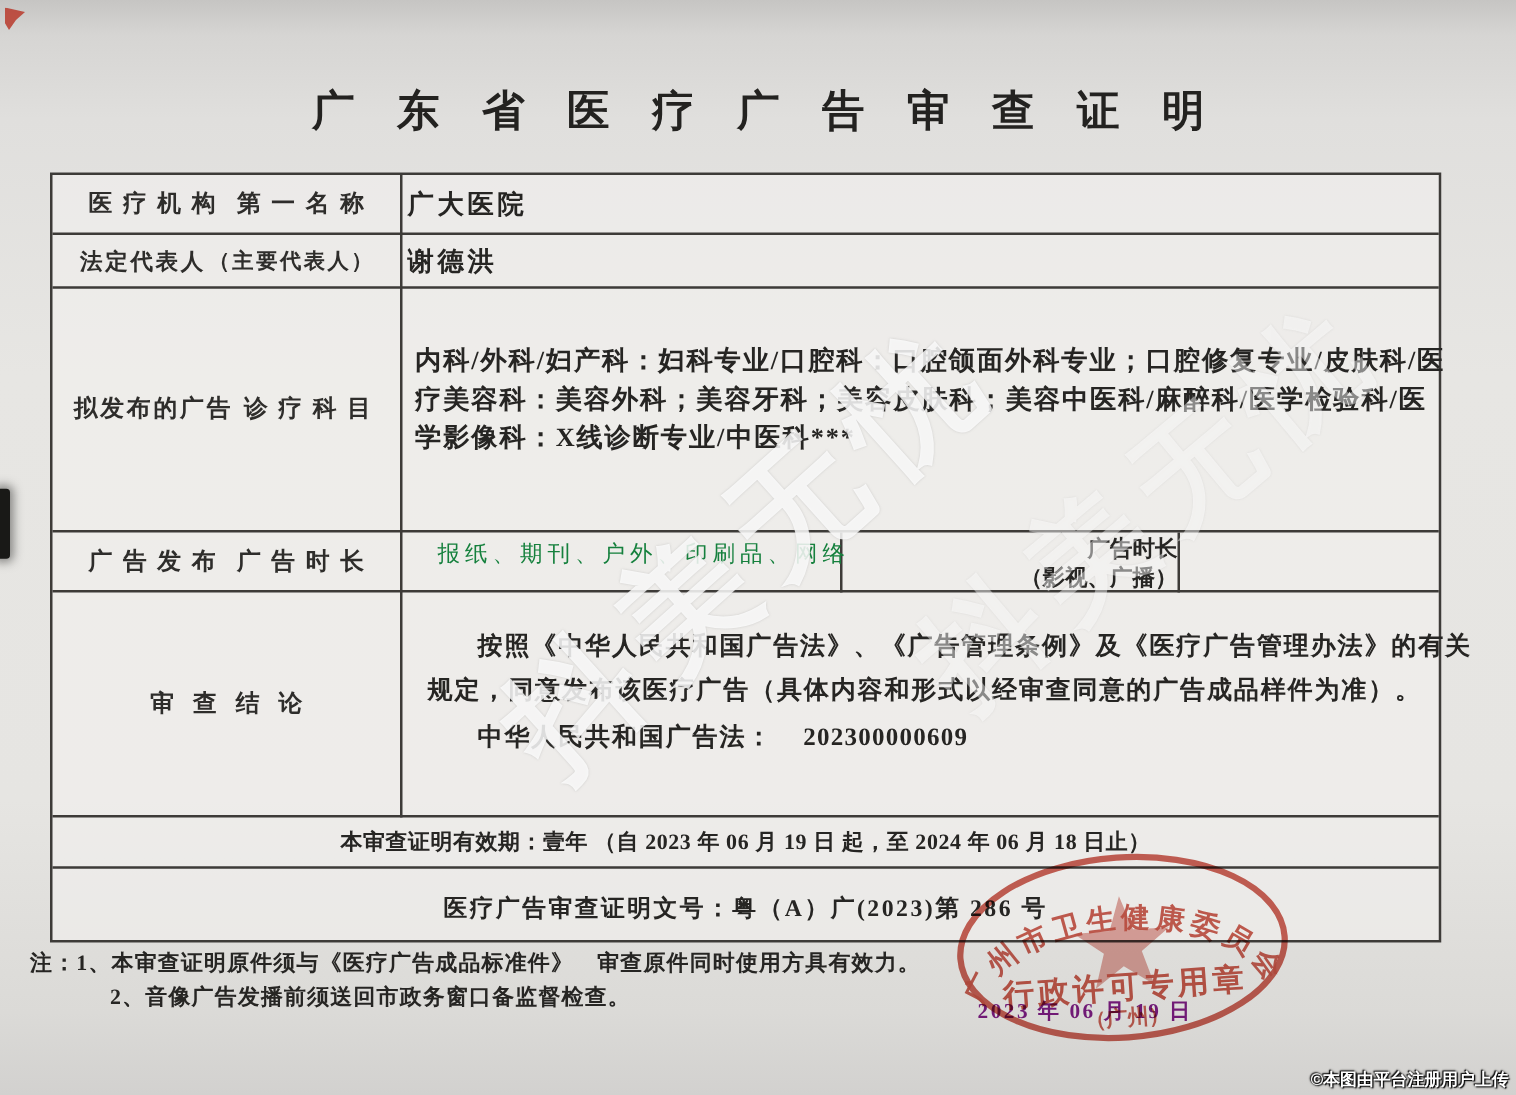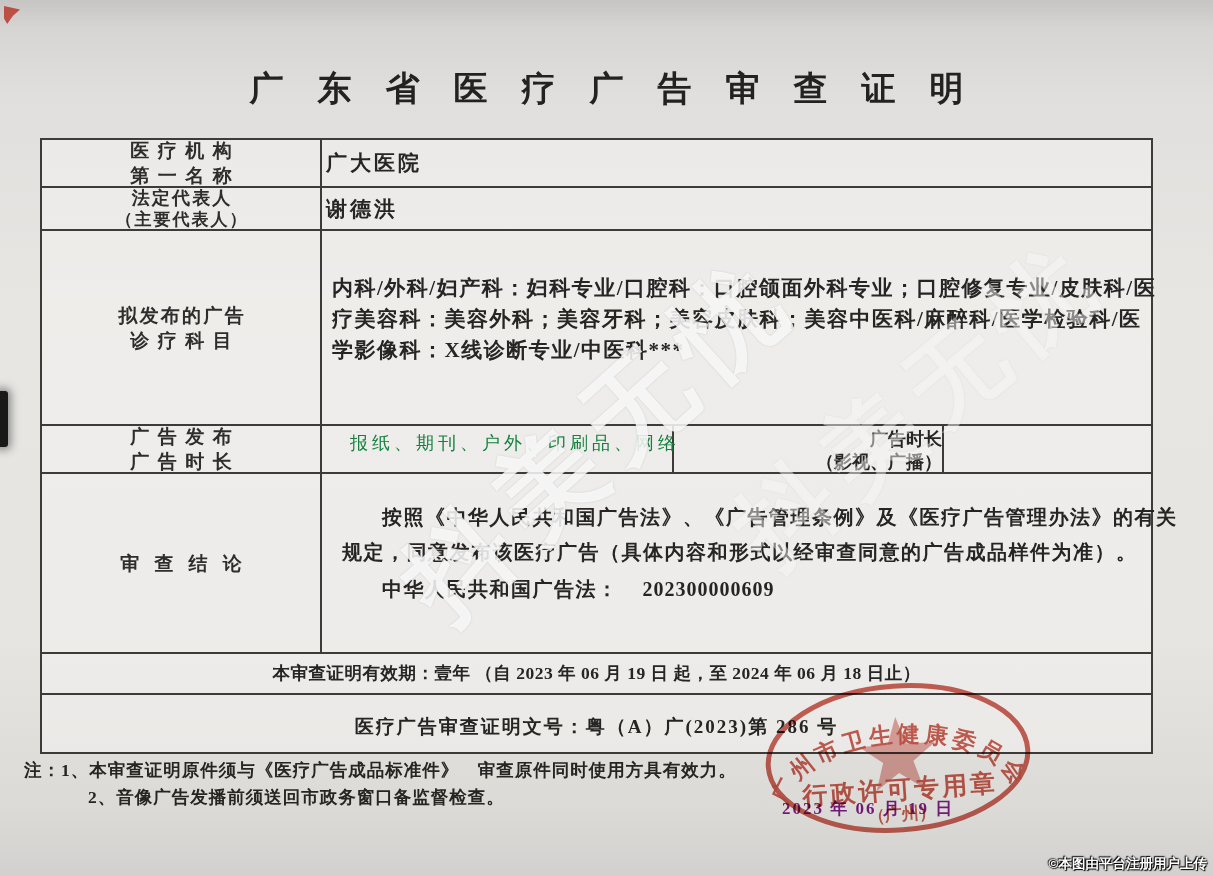--- a/index.html
+++ b/index.html
@@ -24,21 +24,21 @@
     font-size: 34px; font-weight: 700; letter-spacing: 1em; padding-left: 1em;
     white-space: nowrap; color: #232220; }
 
   
   .cert-table { position: absolute; left: 40px; top: 138px; width: 1113px; height: 616px;
     border: 2px solid #3d3b38; background: rgba(244,243,240,.55); }
   .hline { position: absolute; left: 0; width: 100%; height: 2px; background: #3d3b38; }
   .vline { position: absolute; width: 2px; background: #3d3b38; }
 
   .cell { position: absolute; }
-  .label-cell { left: 0; width: 278px; display: flex; flex-direction: column;
+  .label-cell { left: 0; width: 278px; display: flex; flex-direction: row;
     align-items: center; justify-content: center; font-weight: 700; color: #2e2d2b; }
   .label-line { font-size: 19px; letter-spacing: .45em; text-indent: .45em; line-height: 25px; white-space: nowrap; }
   .label-line.tight { letter-spacing: .12em; text-indent: .12em; }
 
   .value-cell { left: 284px; font-weight: 700; font-size: 21px; letter-spacing: 3px;
     display: flex; align-items: center; color: #262523; }
 
   .subjects-text { position: absolute; left: 290px; top: 133px; width: 828px;
     font-size: 21px; font-weight: 700; line-height: 31px; letter-spacing: 1.5px;
     color: #262523; }

